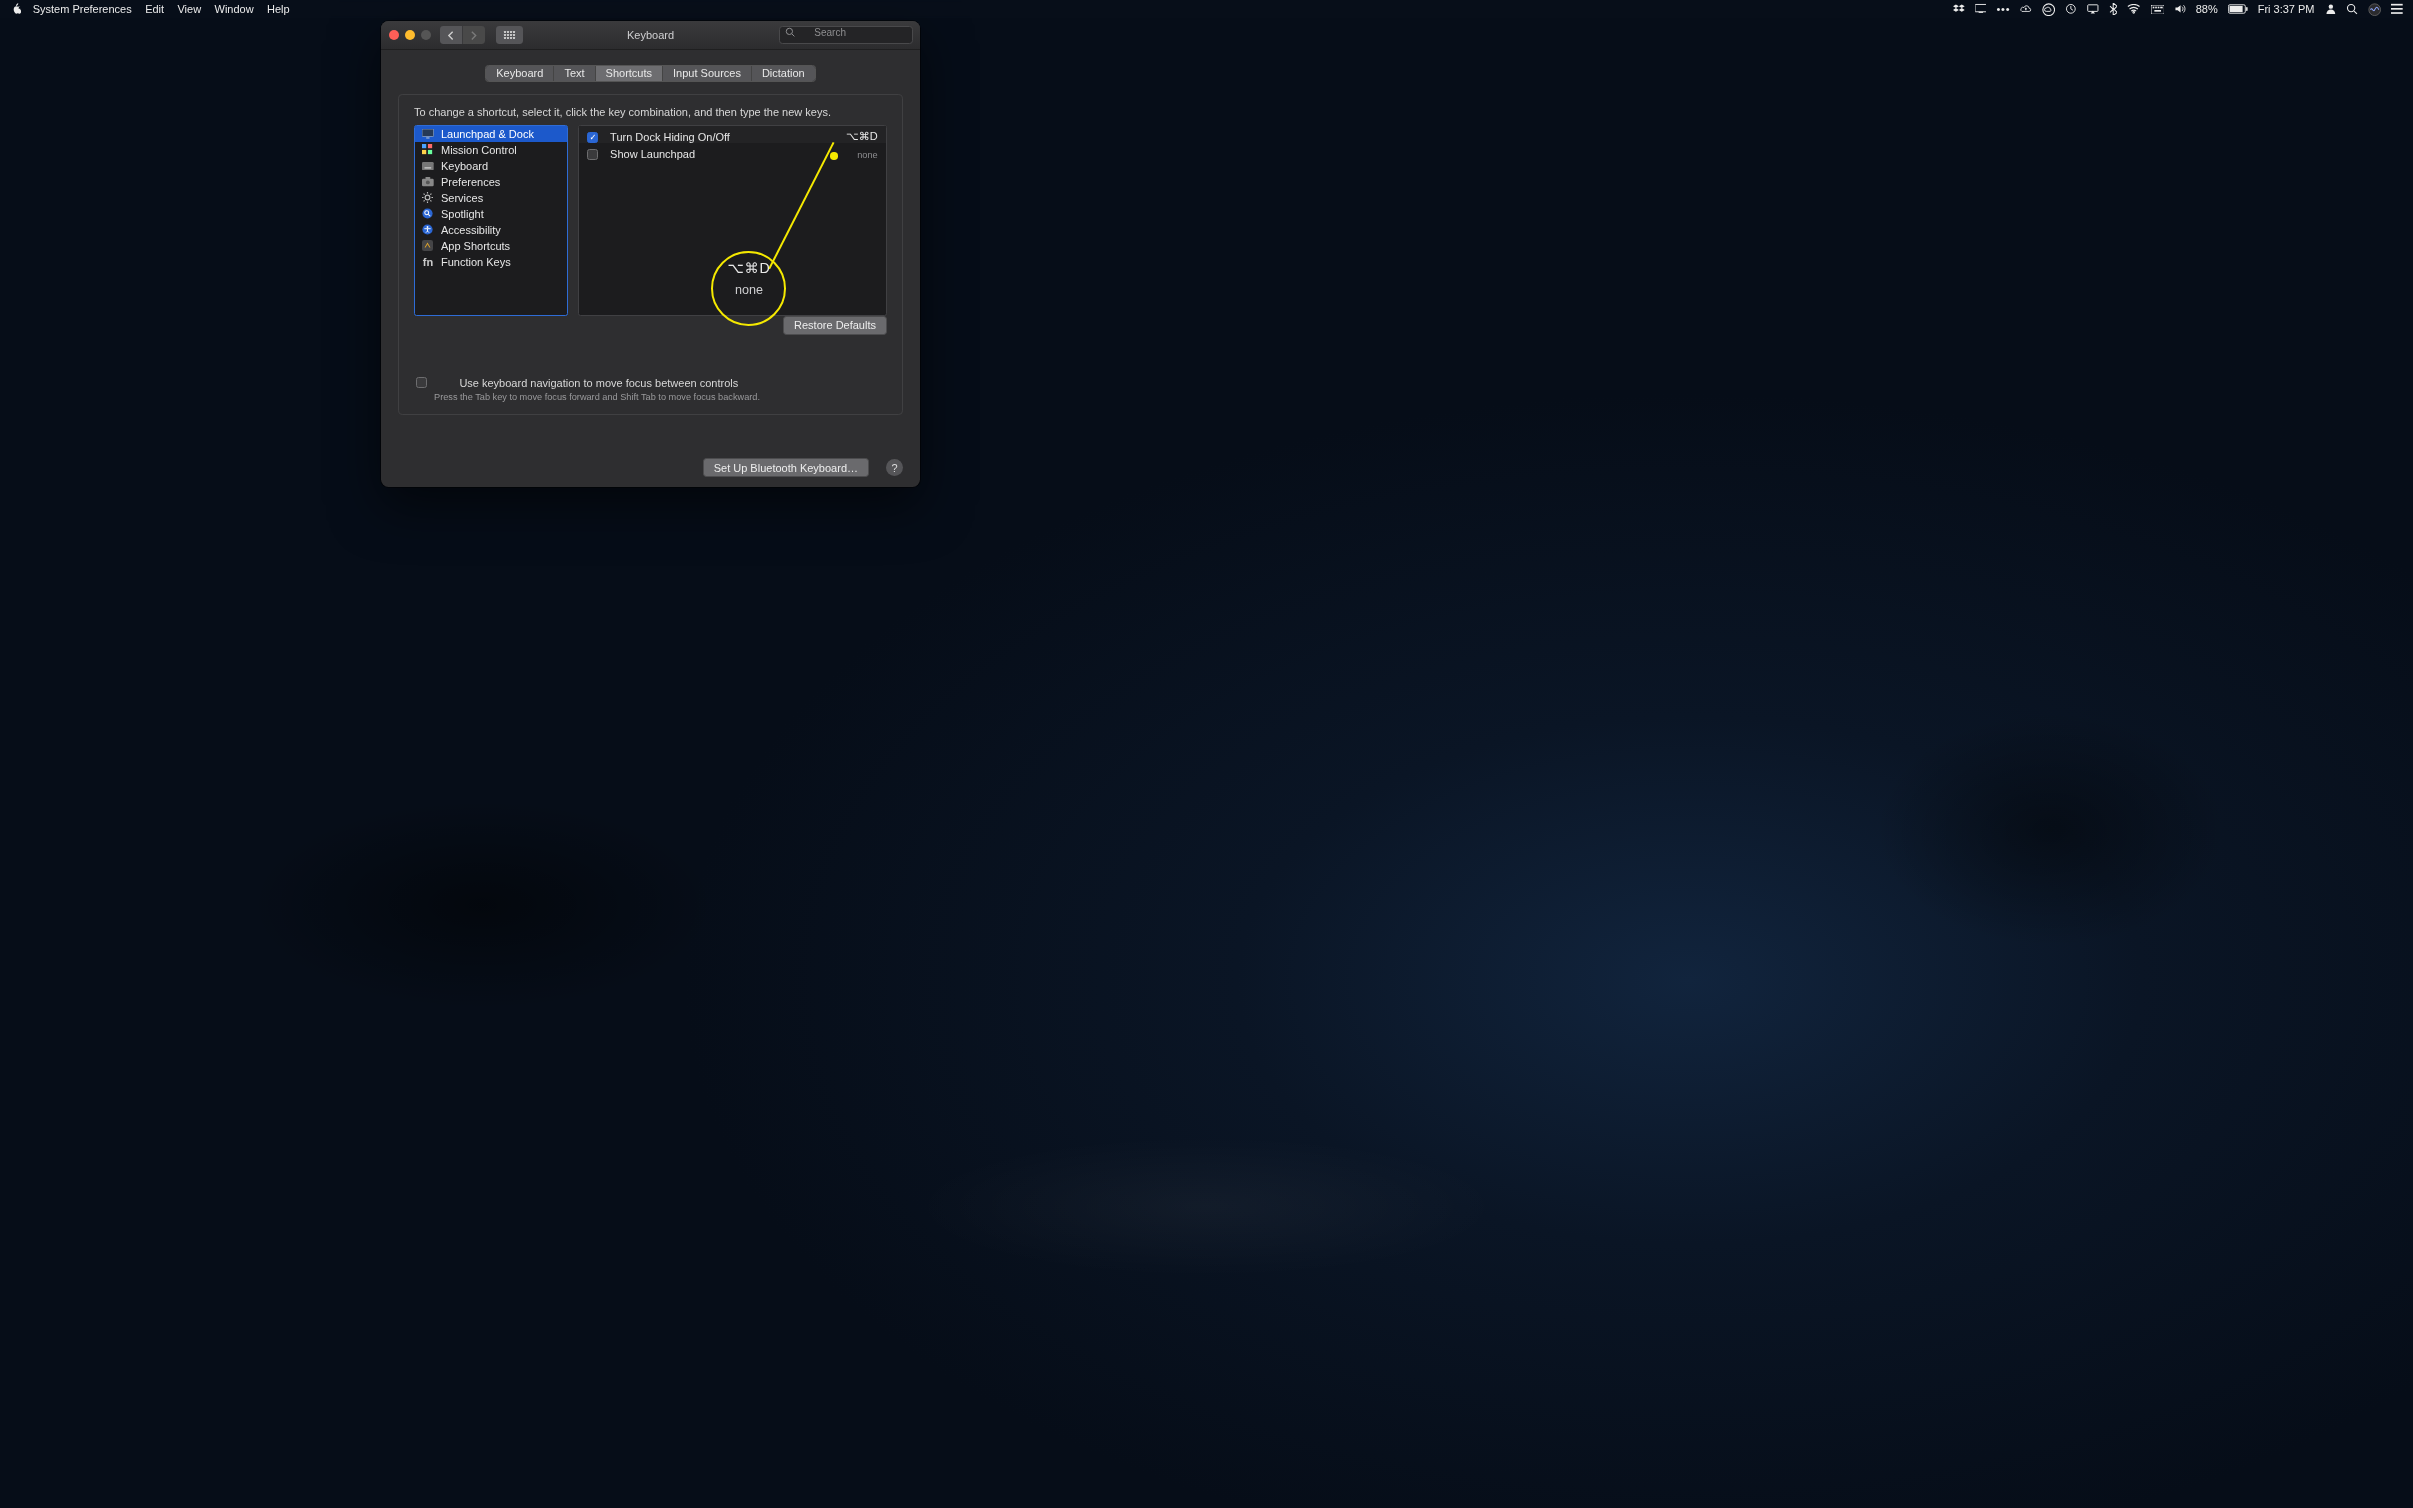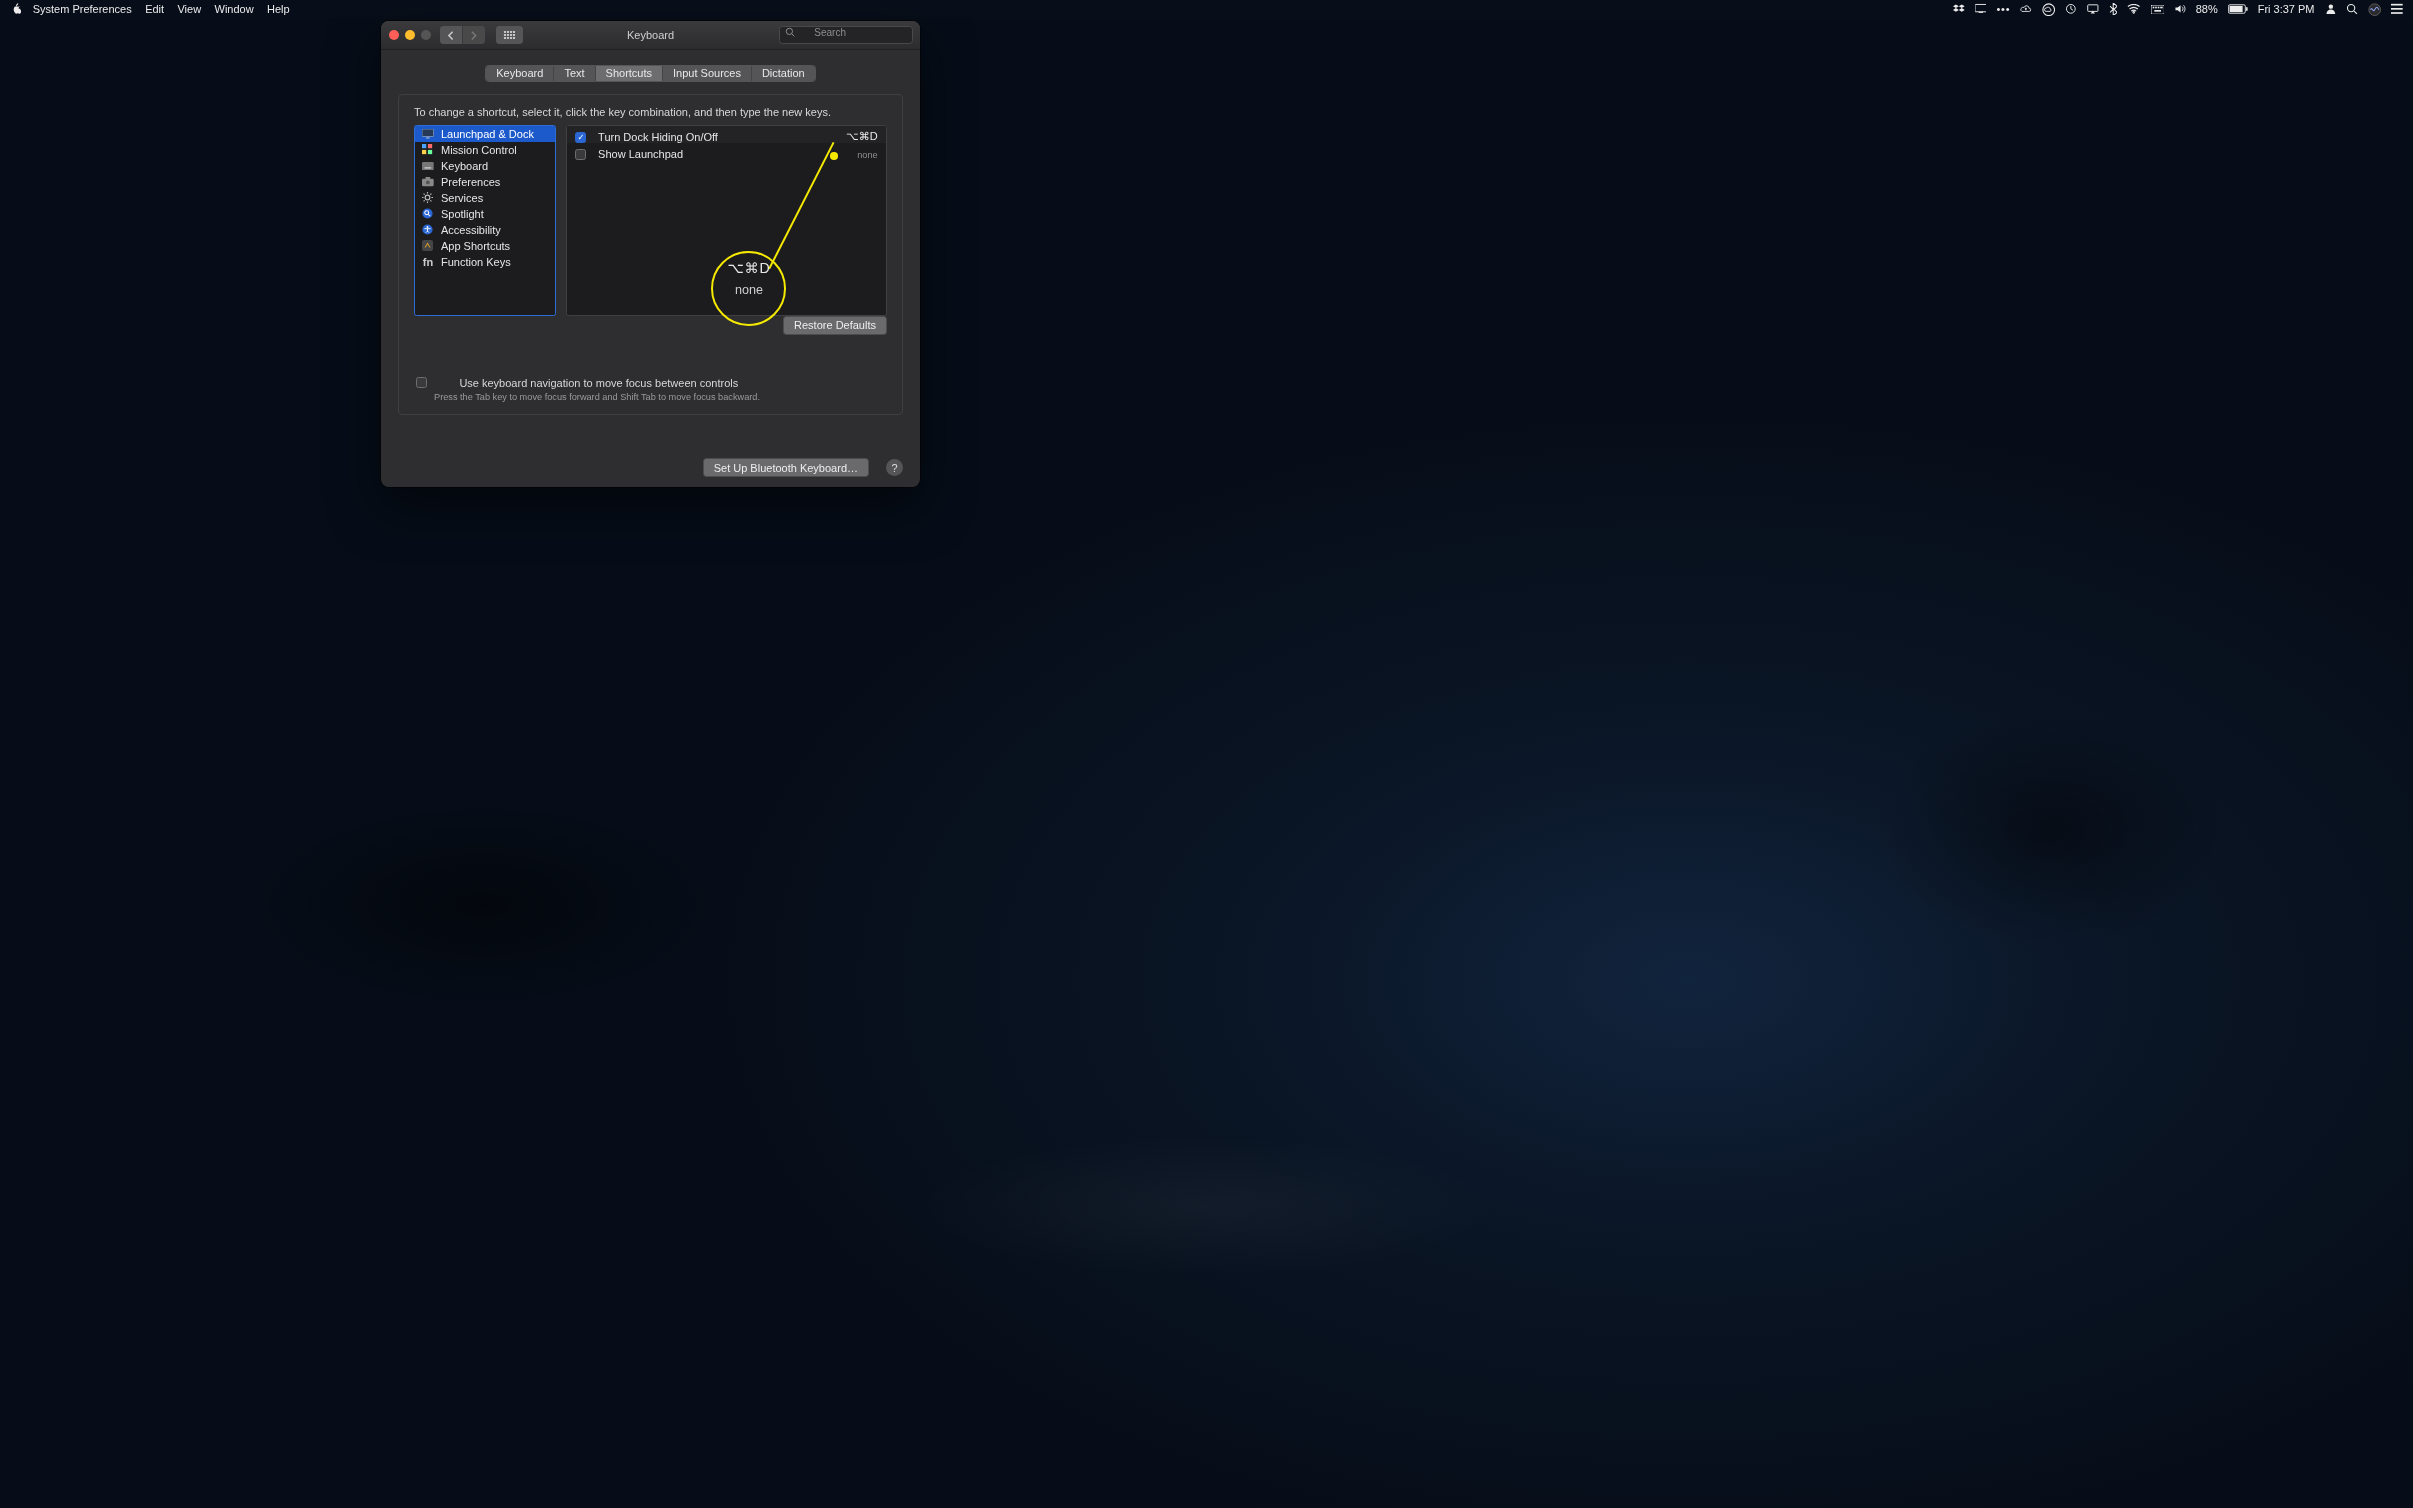--- a/index.html
+++ b/index.html
@@ -66,21 +66,21 @@
   .tab{background:#555558;color:#e8e8e8;padding:1.7px 10px;font-size:11px;border-right:0.8px solid #444;cursor:default}
   .tab:last-child{border-right:none}
   .tab.active{background:#6d6d70}
 
   .group{margin:11.7px 17px 0 17px;border:0.8px solid var(--panel-border);border-radius:4.2px;padding:11.7px 15px 11.7px 15px}
 
   .instr{color:var(--text);margin-bottom:6.7px}
 
   .panes{display:flex;gap:10px}
   .pane{background:var(--panel-bg);height:191px;border:0.8px solid #404043;border-radius:2.5px}
-  .pane.left{width:142px;border:1.7px solid #2e6cd6;border-radius:2.5px}
+  .pane.left{width:154px;border:1.7px solid #2e6cd6;border-radius:2.5px}
   .pane.right{flex:1;position:relative}
 
   .catlist{padding:0}
   .catrow{display:flex;align-items:center;gap:6.7px;height:16px;padding:0 6.7px;color:#e6e6e6;font-size:11px}
   .catrow.sel{background:var(--accent-row);color:#fff}
   .catrow .ic{width:12.6px;height:12.6px;display:flex;align-items:center;justify-content:center;font-size:8.4px}
   .shrow{display:flex;align-items:flex-end;height:17px;padding:0 8.4px;color:#e6e6e6;font-size:11px}
   .shrow.striped{background:#232325}
   .chk{width:11px;height:11px;border:0.8px solid #6d6d6f;border-radius:2.5px;margin-right:11.7px;display:flex;align-items:center;justify-content:center;background:#3a3a3c}
   .chk.on{background:#2a66d4;border-color:#2a66d4;color:#fff}

